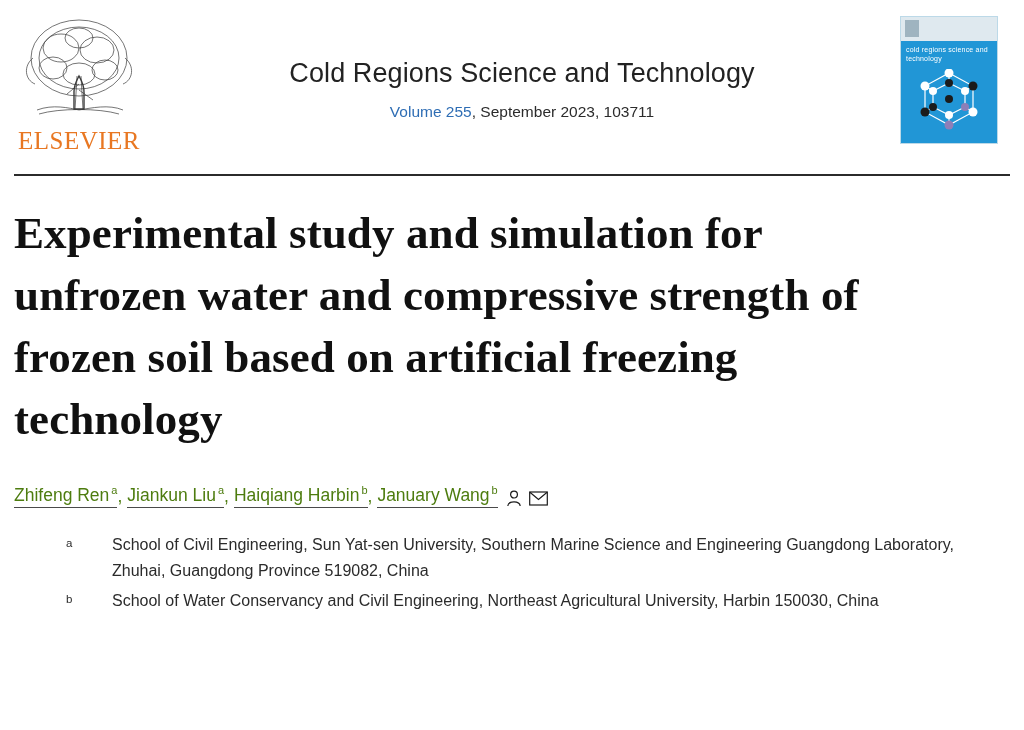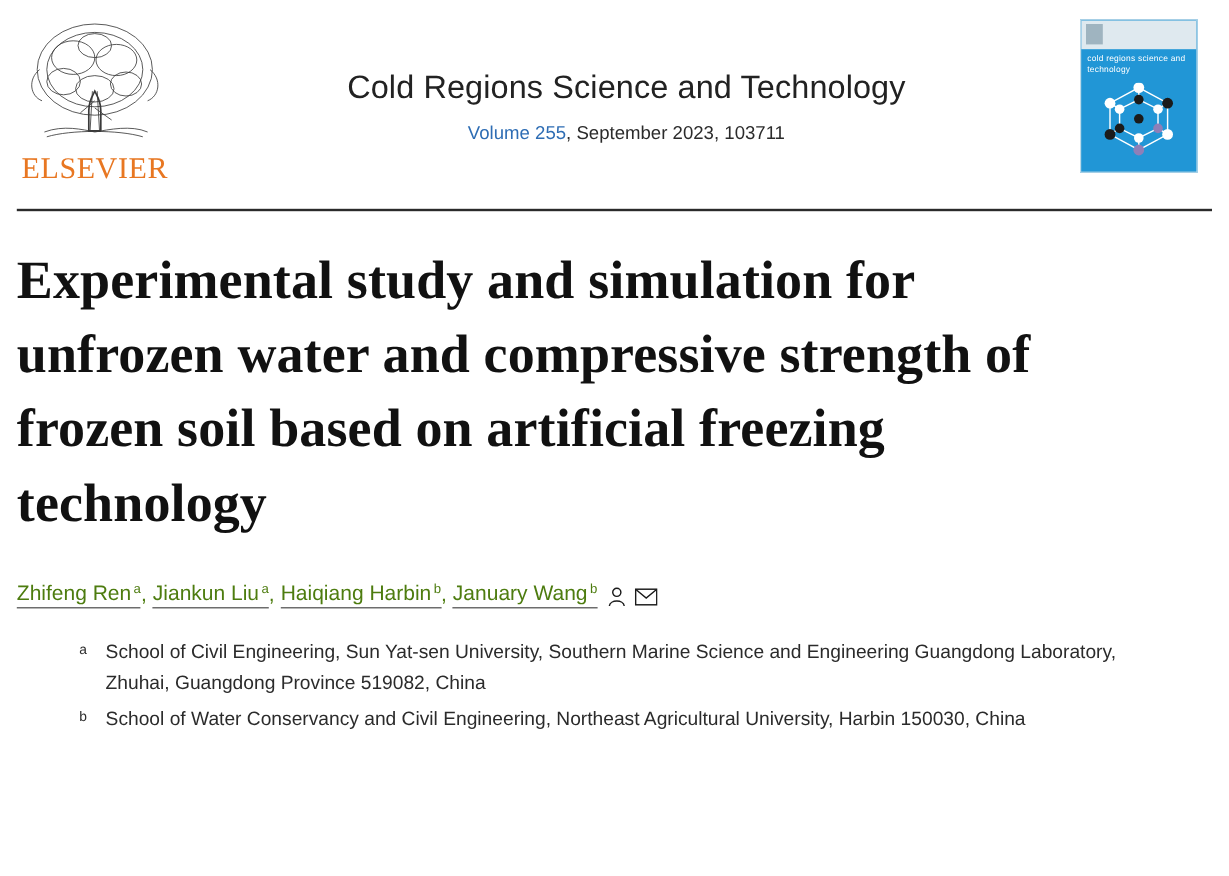--- a/index.html
+++ b/index.html
@@ -161,20 +161,21 @@
   }
   .aff-mark {
     width: 22px;
     flex: 0 0 22px;
     font-size: 11.5px;
     padding-top: 2px;
     color: #2b2b2b;
   }
   .aff-text {
     max-width: 890px;
+    margin-left: 24px;
   }
 </style>
 </head>
 <body>
 
 <div class="page">
 
   <div class="header">
 
     <div class="elsevier-logo">

